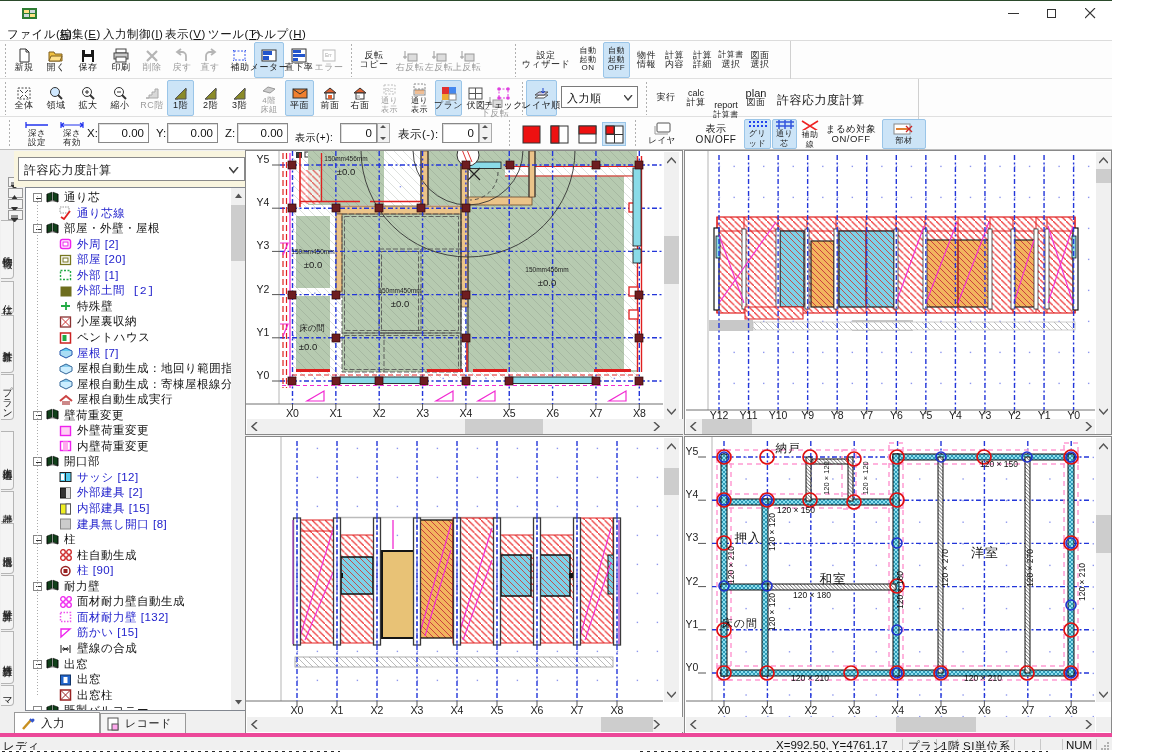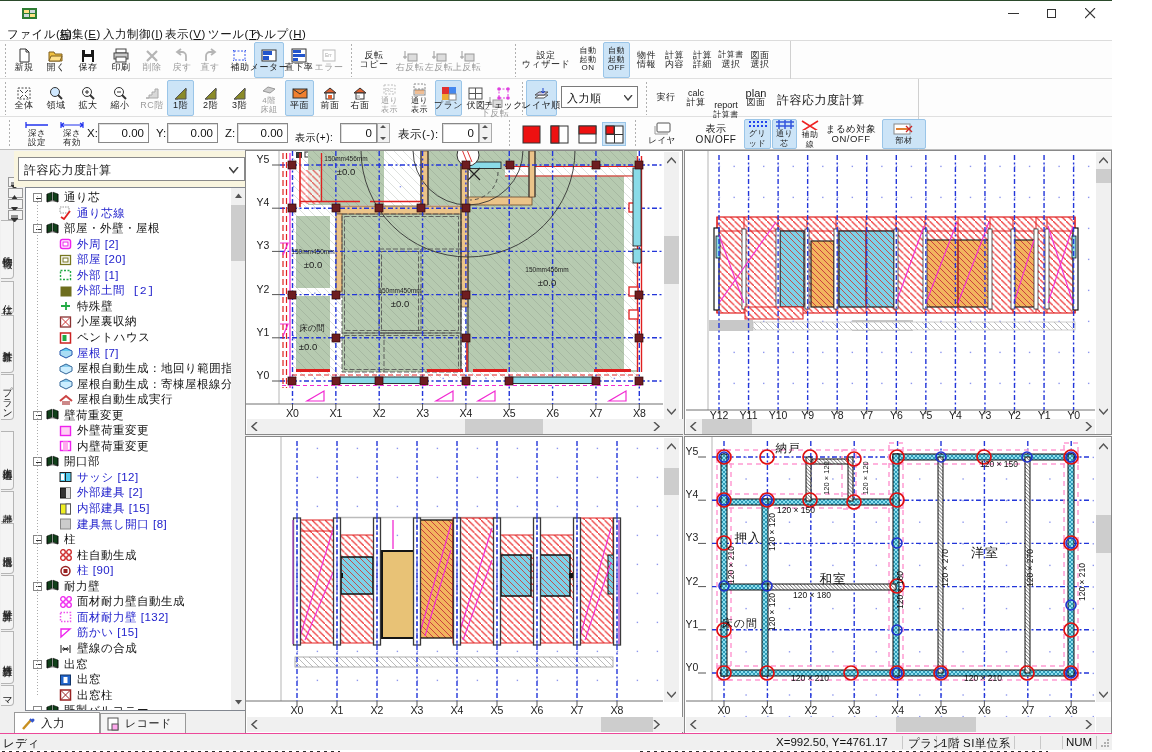--- a/index.html
+++ b/index.html
@@ -2243,21 +2243,21 @@
     </svg>
     <div class="abs" style="left:210px;top:0;width:80px;height:15px;background:#cdcdcd;"></div>
     <svg class="abs" style="left:397px;top:3px" width="10" height="9">
       <path d="M3,0 L8,4.5 L3,9" fill="none" stroke="#555" stroke-width="1.5"></path>
     </svg>
   </div>
 <div class="abs" style="left:663px;top:419px;width:20px;height:15px;background:#f0f0f0;"></div>
 <div class="abs" style="left:1096px;top:419px;width:15px;height:15px;background:#f0f0f0;"></div>
 <div class="abs" style="left:663px;top:717px;width:20px;height:15px;background:#f0f0f0;"></div>
 <div class="abs" style="left:1096px;top:717px;width:15px;height:15px;background:#f0f0f0;"></div>
-<div class="abs" style="left:0;top:733px;width:1112px;height:17px;background:#f0f0f0;border-top:1px solid #ec4899;font-size:11.5px;color:#111;">
+<div class="abs" style="left:0;top:733px;width:1112px;height:17px;background:#f0f0f0;border-top:4px solid #ec4899;font-size:11.5px;color:#111;">
 <span class="abs tofu" style="left:3px;top:2px;">レディ</span>
 <span class="abs" style="left:776px;top:2px;">X=992.50,  Y=4761.17</span>
 <div class="abs" style="left:902px;top:2px;width:1px;height:13px;background:#c8c8c8;"></div>
 <div class="abs" style="left:936px;top:2px;width:1px;height:13px;background:#c8c8c8;"></div>
 <div class="abs" style="left:957px;top:2px;width:1px;height:13px;background:#c8c8c8;"></div>
 <div class="abs" style="left:1014px;top:2px;width:1px;height:13px;background:#c8c8c8;"></div>
 <div class="abs" style="left:1040px;top:2px;width:1px;height:13px;background:#c8c8c8;"></div>
 <div class="abs" style="left:1062px;top:2px;width:1px;height:13px;background:#c8c8c8;"></div>
 <div class="abs" style="left:1096px;top:2px;width:1px;height:13px;background:#c8c8c8;"></div>
 <span class="abs tofu" style="left:908px;top:2px;">プラン</span>

